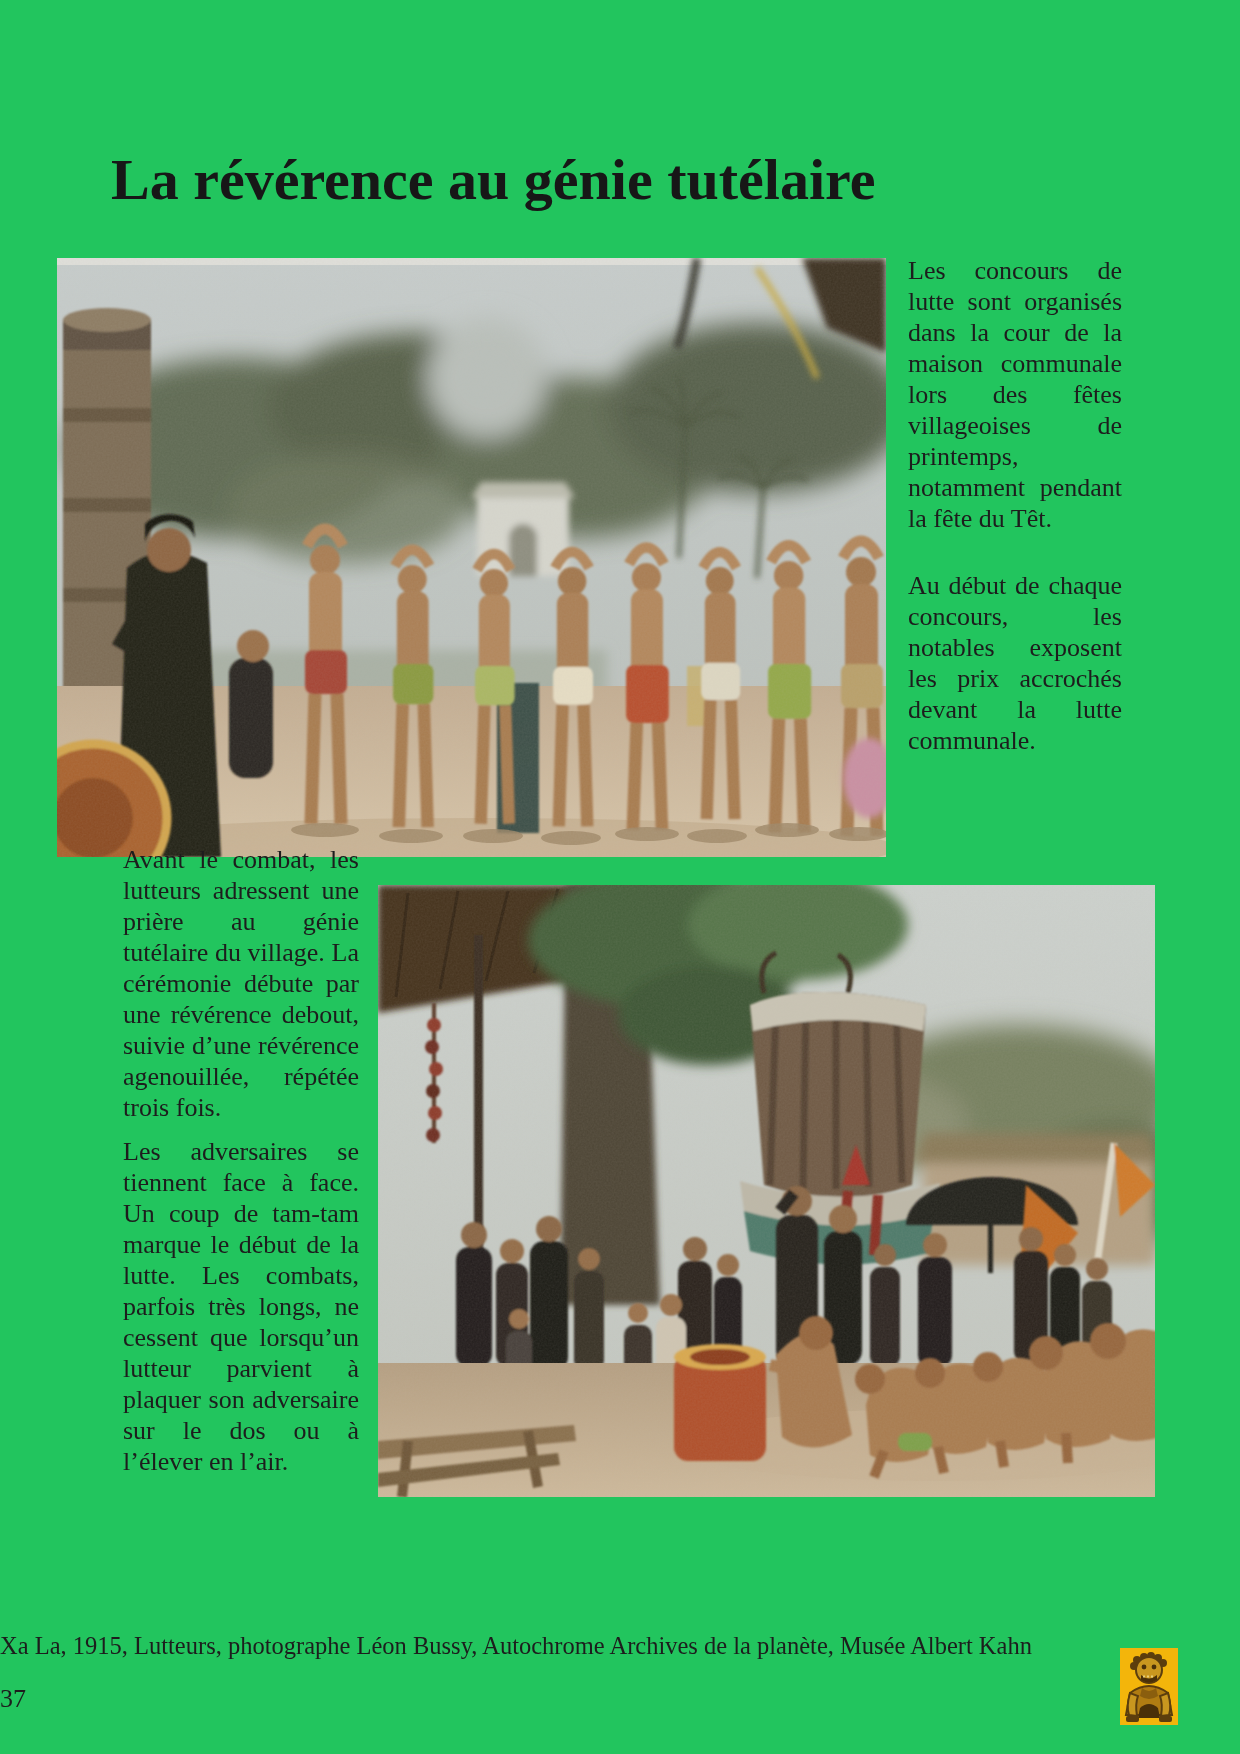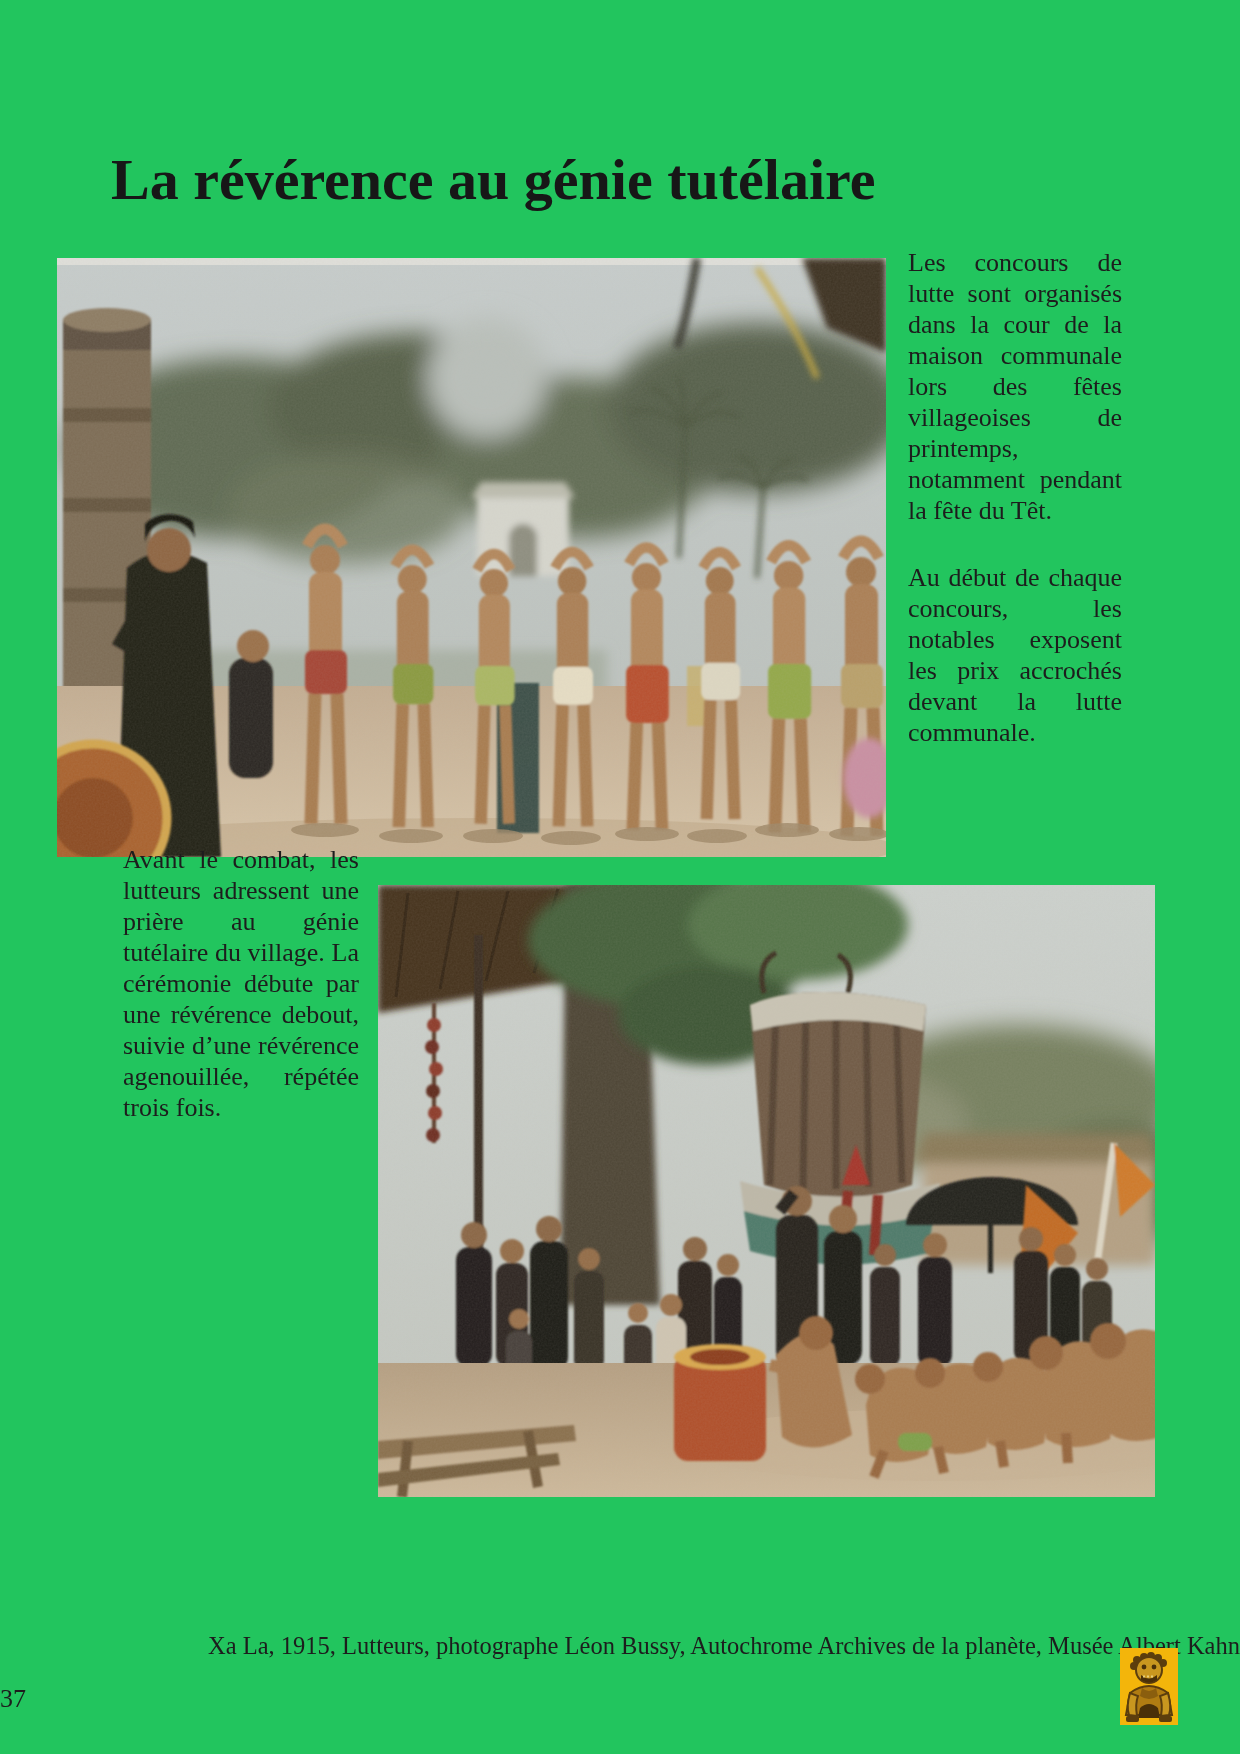--- a/index.html
+++ b/index.html
@@ -10,28 +10,28 @@
   }
   .abs{position:absolute;}
   #title{
     left:111px;top:108px;width:1000px;
     font-size:58px;line-height:1.15;letter-spacing:0px;
     color:#171717;white-space:nowrap;
   }
   .bodycol{font-size:26px;line-height:31px;text-align:justify;color:#1d1d1d;}
   .bodycol p{margin:0;}
   #right-col{left:908px;top:247px;width:214px;}
-  #right-col p.p1{margin-bottom:36px;}
+  #right-col p.p1{margin-bottom:36px;margin-top:8px;}
   #left-col{left:123px;top:844px;width:236px;}
   #left-col p.p1{margin-bottom:13px;}
   #photo-top{left:57px;top:258px;width:829px;height:599px;}
   #photo-bottom{left:378px;top:885px;width:777px;height:612px;}
   .photo svg{display:block;width:100%;height:100%;}
   #caption{
-    left:0;top:1632px;width:1240px;text-align:right;
+    left:0;top:1632px;width:1240px;text-align:left;
     font-size:24.5px;color:#1d1d1d;
   }
   #page-number{
     left:0;top:1684px;width:1240px;text-align:left;
     font-size:26px;color:#1d1d1d;
   }
   #logo{left:1120px;top:1648px;width:58px;height:77px;}
   #logo svg{display:block;width:100%;height:100%;}
 </style>
 </head>
@@ -210,20 +210,21 @@
     </svg>
   </div>
 
   <div id="right-col" class="abs bodycol">
     <p class="p1">Les concours de lutte sont organisés dans la cour de la maison communale lors des fêtes villageoises de printemps, notamment pendant la fête du Têt.</p>
     <p class="p2">Au début de chaque concours, les notables exposent les prix accrochés devant la lutte communale.</p>
   </div>
 
   <div id="left-col" class="abs bodycol">
     <p class="p1">Avant le combat, les lutteurs adressent une prière au génie tutélaire du village. La cérémonie débute par une révérence debout, suivie d’une révérence agenouillée, répétée trois fois.</p>
+    <p class="p2">Les adversaires se tiennent face à face. Un coup de tam-tam marque le début de la lutte. Les combats, parfois très longs, ne cessent que lorsqu’un lutteur parvient à plaquer son adversaire sur le dos ou à l’élever en l’air.</p>
   </div>
 
   <div id="photo-bottom" class="abs photo">
     <svg viewBox="0 0 777 612" preserveAspectRatio="none">
       <defs>
         <filter id="c12" x="-30%" y="-30%" width="160%" height="160%">
             <feGaussianBlur stdDeviation="12"></feGaussianBlur>
           </filter>
         <filter id="c6" x="-30%" y="-30%" width="160%" height="160%">
             <feGaussianBlur stdDeviation="6"></feGaussianBlur>

